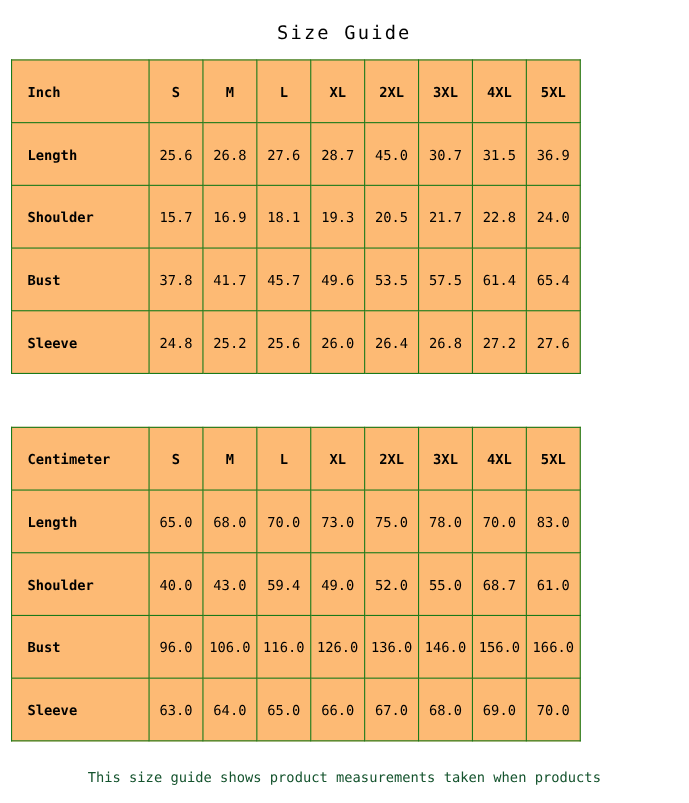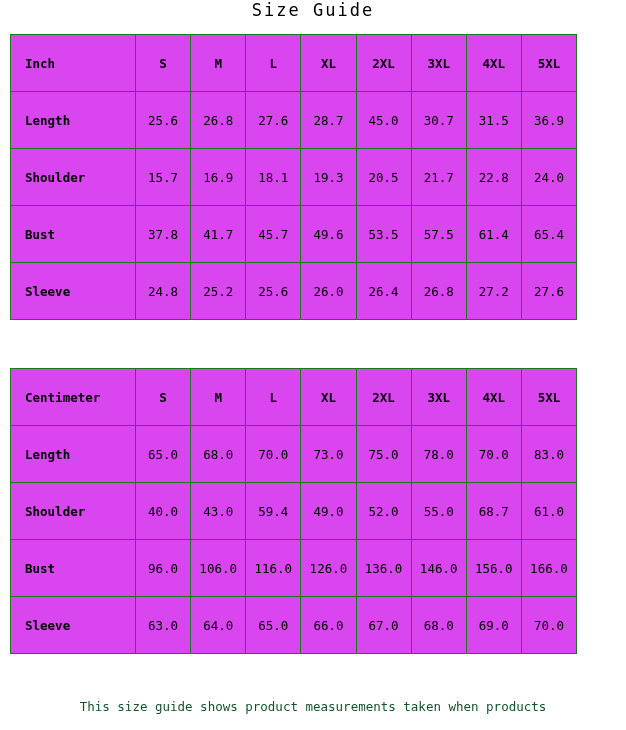--- a/index.html
+++ b/index.html
@@ -18,33 +18,34 @@
     width: 626px;
     height: 730px;
     box-sizing: border-box;
     position: relative;
     background: #ffffff;
   }
   .title {
     text-align: center;
     font-size: 17px;
     letter-spacing: 2px;
+    padding-top: 20px;
     padding-bottom: 14px;
     font-family: "DejaVu Sans Mono", monospace;
     color: #000000;
   }
   .table-wrap {
     padding: 0 10px;
     box-sizing: border-box;
   }
   table.size-table {
-    width: 567px;
+    width: 518px;
     border-collapse: collapse;
     table-layout: fixed;
-    background: #d946ef;
+    background: #fdba74;
   }
   table.size-table td {
     border: 1px solid #1a7a1a;
     height: 56px;
     text-align: center;
     vertical-align: middle;
     font-size: 12.5px;
     font-family: "DejaVu Sans Mono", monospace;
     color: #000000;
     padding: 0;

